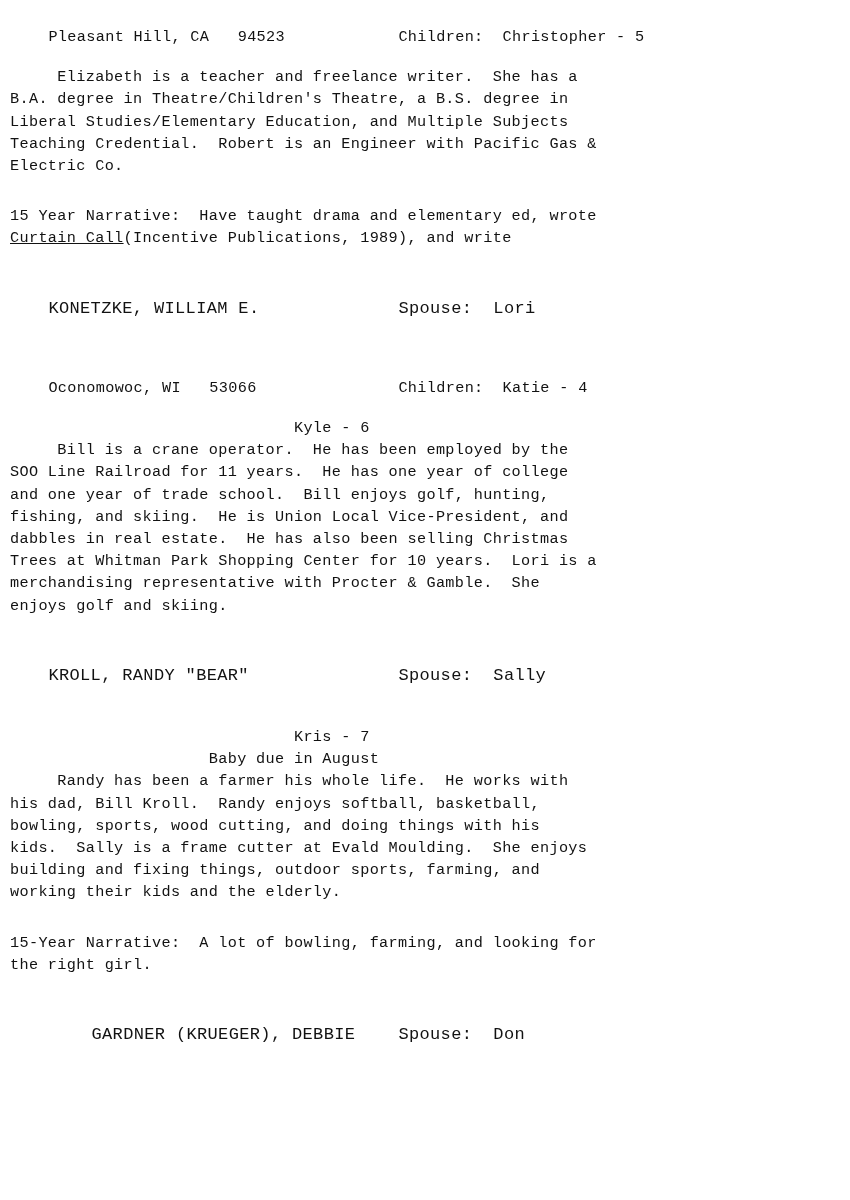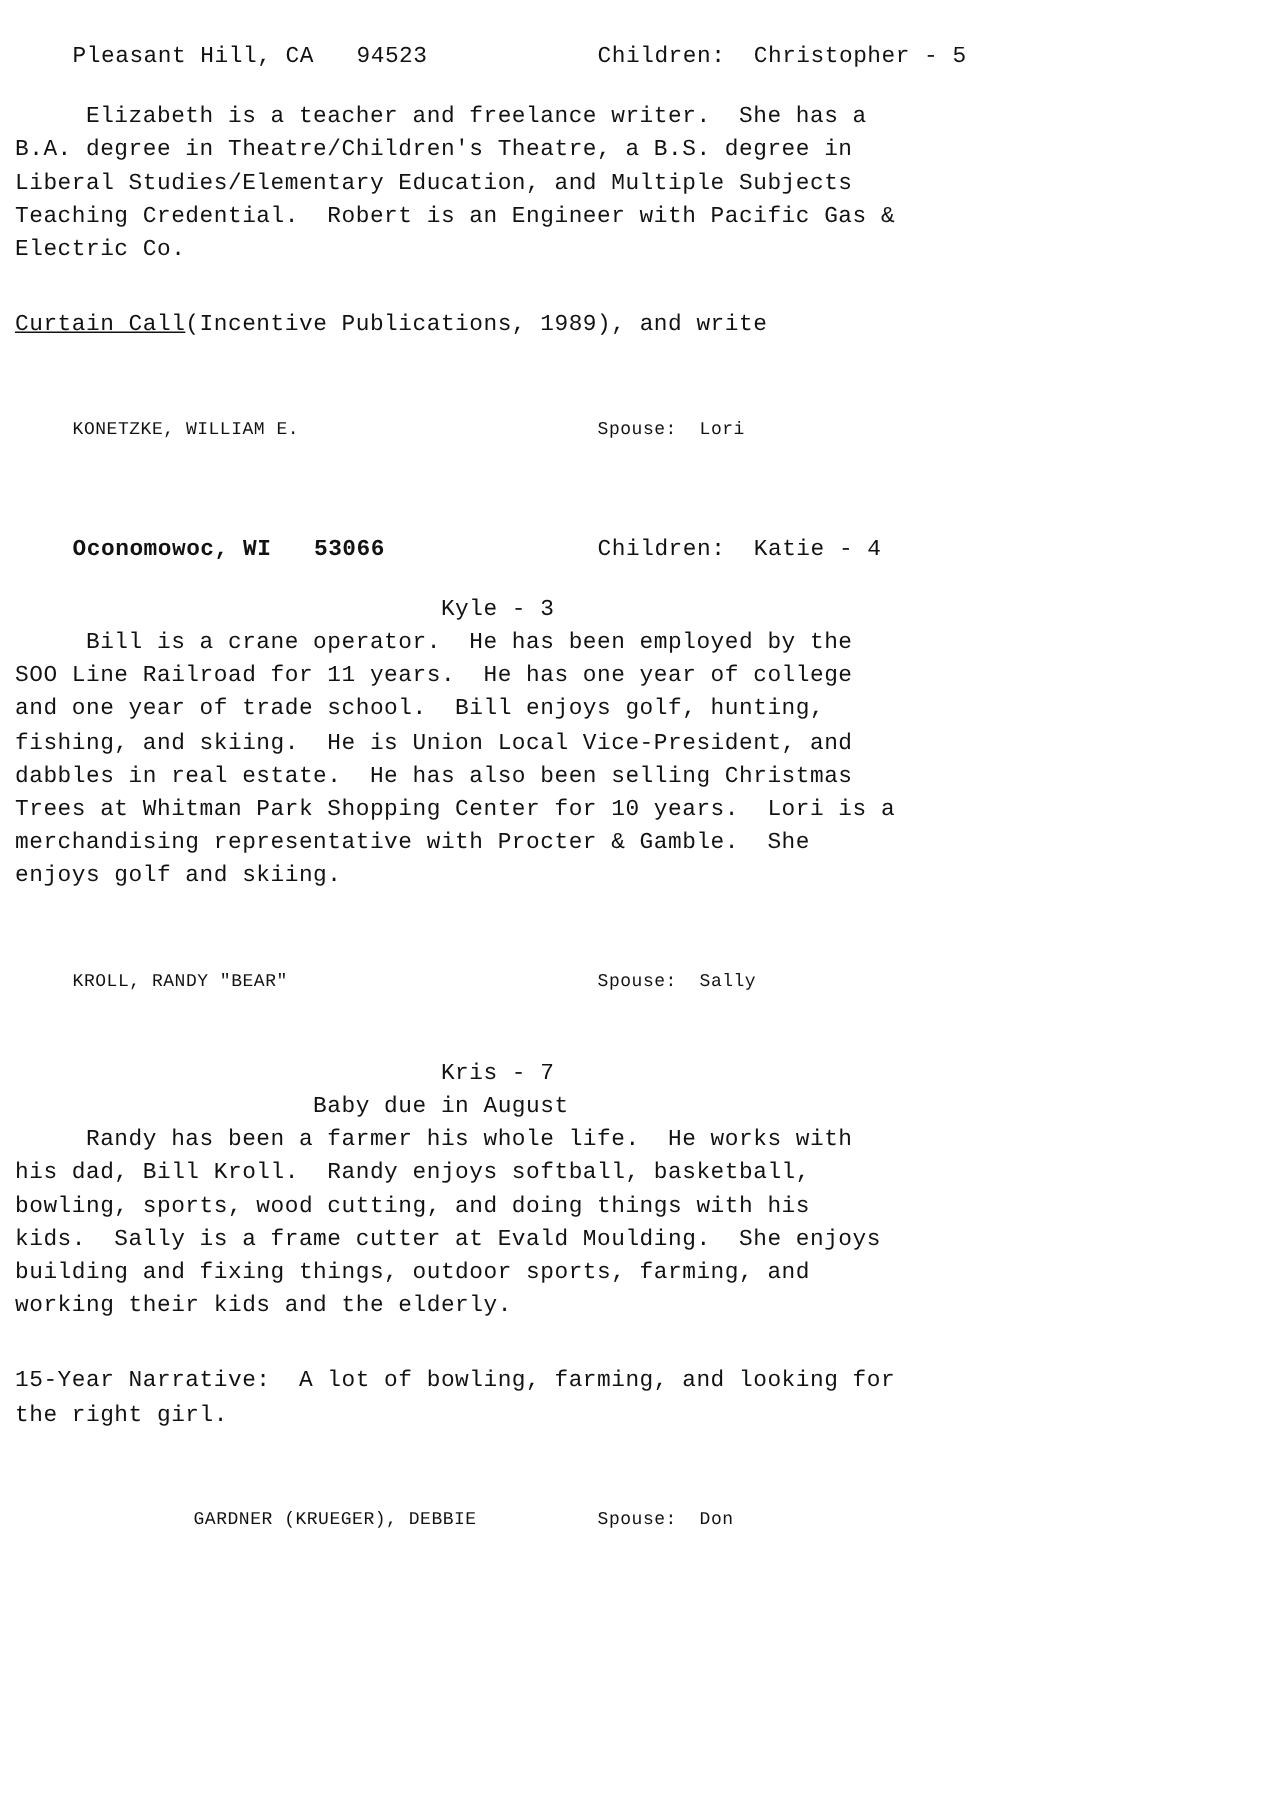--- a/index.html
+++ b/index.html
@@ -25,21 +25,21 @@
     font-size: 15.2px;
     line-height: 22.2px;
     letter-spacing: 0.35px;
     white-space: pre;
     font-family: "Liberation Mono", "DejaVu Sans Mono", monospace;
   }
   .gap-sm { height: 21px; }
   .gap-md { height: 28px; }
   .gap-lg { height: 30px; }
   .entry-head {
-    font-size: 12px;
+    font-size: 17px;
     line-height: 22.2px;
     letter-spacing: 0.35px;
     white-space: pre;
   }
   .u { text-decoration: underline; }
   .row {
     white-space: pre;
   }
 </style>
 </head>
@@ -51,32 +51,33 @@
     <span class="block" style="display:inline-block;width:350px;">Pleasant Hill, CA   94523</span><span class="block" style="display:inline-block;">Children:  Christopher - 5</span>
   </div>
   <div class="block">     Elizabeth is a teacher and freelance writer.  She has a
 B.A. degree in Theatre/Children's Theatre, a B.S. degree in
 Liberal Studies/Elementary Education, and Multiple Subjects
 Teaching Credential.  Robert is an Engineer with Pacific Gas &amp;
 Electric Co.</div>
 
   <div class="gap-md"></div>
 
+  <div class="block">15 Year Narrative:  Have taught drama and elementary ed, wrote</div>
   <div class="row block"><span class="u">Curtain Call</span><span>(Incentive Publications, 1989), and write</span></div>
 
   <div class="gap-lg"></div>
 
   <div class="row">
     <span class="entry-head" style="display:inline-block;width:350px;">KONETZKE, WILLIAM E.</span><span class="entry-head">Spouse:  Lori</span>
   </div>
   <div class="gap-sm"></div>
   <div class="row">
-    <span class="block" style="display:inline-block;width:350px;font-weight:bold;">Oconomowoc, WI   53066</span><span class="block" style="display:inline-block;">Children:  Katie - 4</span>
+    <span class="block" style="display:inline-block;width:350px;">Oconomowoc, WI   53066</span><span class="block" style="display:inline-block;">Children:  Katie - 4</span>
   </div>
-  <div class="block">                              Kyle - 3</div>
+  <div class="block">                              Kyle - 6</div>
   <div class="block">     Bill is a crane operator.  He has been employed by the
 SOO Line Railroad for 11 years.  He has one year of college
 and one year of trade school.  Bill enjoys golf, hunting,
 fishing, and skiing.  He is Union Local Vice-President, and
 dabbles in real estate.  He has also been selling Christmas
 Trees at Whitman Park Shopping Center for 10 years.  Lori is a
 merchandising representative with Procter &amp; Gamble.  She
 enjoys golf and skiing.</div>
 
   <div class="gap-lg"></div>

